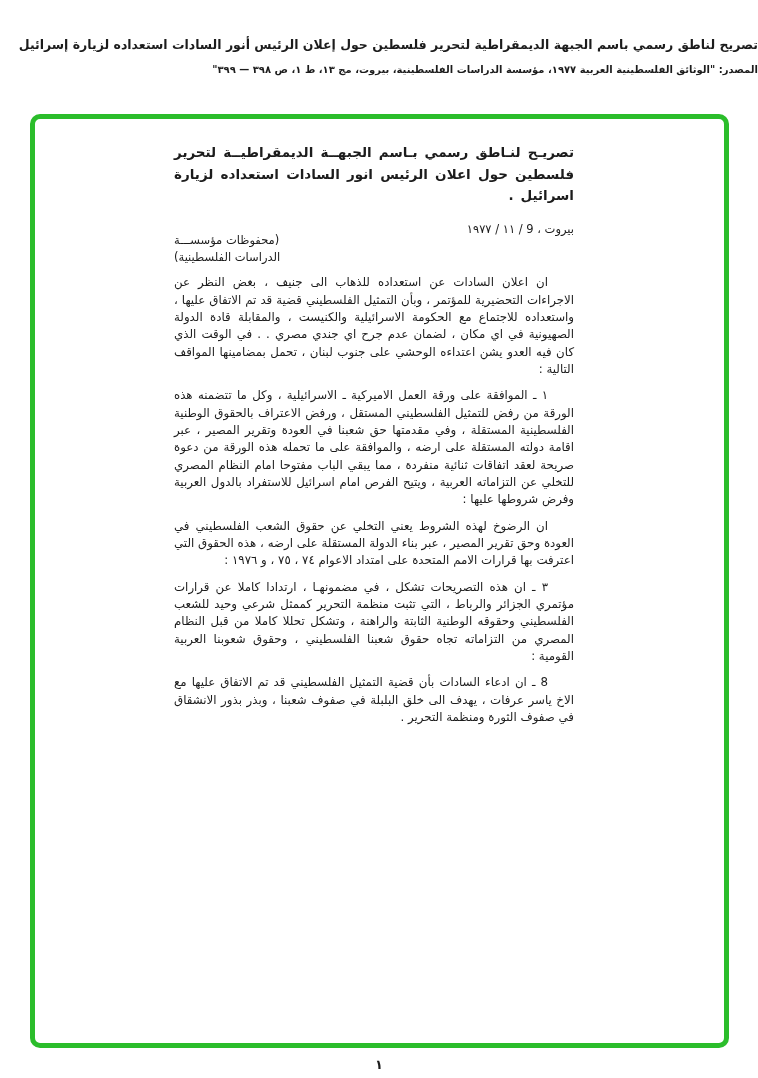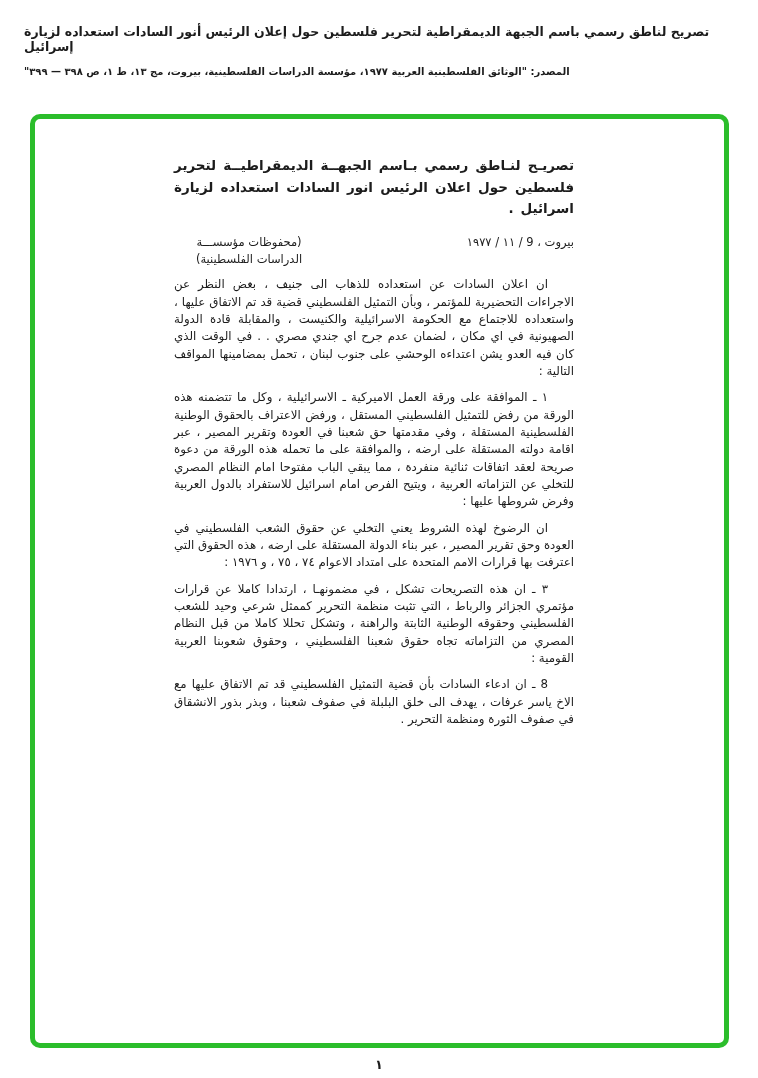--- a/index.html
+++ b/index.html
@@ -5,53 +5,53 @@
   * { margin:0; padding:0; box-sizing:border-box; }
   html, body { background:#ffffff; }
   body {
     width:758px; height:1078px;
     position:relative;
     font-family:"DejaVu Sans", sans-serif;
     color:#1c1c1c;
     overflow:hidden;
   }
   .top-header {
-    position:absolute; top:24px; left:0; right:0;
-    text-align:left; direction:rtl;padding-left:24px;
+    position:absolute; top:37px; left:0; right:0;
+    text-align:right; direction:rtl;
   }
   .hl1 { font-weight:bold; font-size:12.5px; letter-spacing:0.2px; }
   .hl2 { font-weight:bold; font-size:10px; margin-top:12px; }
   .green-frame {
     position:absolute;
     left:30px; top:114px;
     width:699px; height:934px;
     border:5px solid var(--frame-green, #2bbd2b);
     border-radius:10px;
     background:#ffffff;
     overflow:hidden;
   }
   .doc-column {
-    position:absolute; top:36px; right:150px;
+    position:absolute; top:23px; right:150px;
     width:400px;
     direction:rtl;
   }
   .doc-title {
     font-size:13.5px; font-weight:bold;
     line-height:1.6;
     text-align:justify;
     letter-spacing:0.4px;
     word-spacing:2px;
   }
   .date-row {
     display:flex; justify-content:space-between; align-items:flex-start;
     margin-top:14px;
     font-size:11.5px;
     line-height:1.5;
   }
-  .archive { width:150px; text-align:center; }
+  .archive { width:150px; text-align:left;margin-top:11px; }
   .para {
     margin-top:9px;
     font-size:11.8px;
     line-height:1.47;
     text-align:justify;
     text-indent:26px;
   }
   .para.first { margin-top:8px; }
   .page-number {
     position:absolute; bottom:6px; left:0; right:0;

